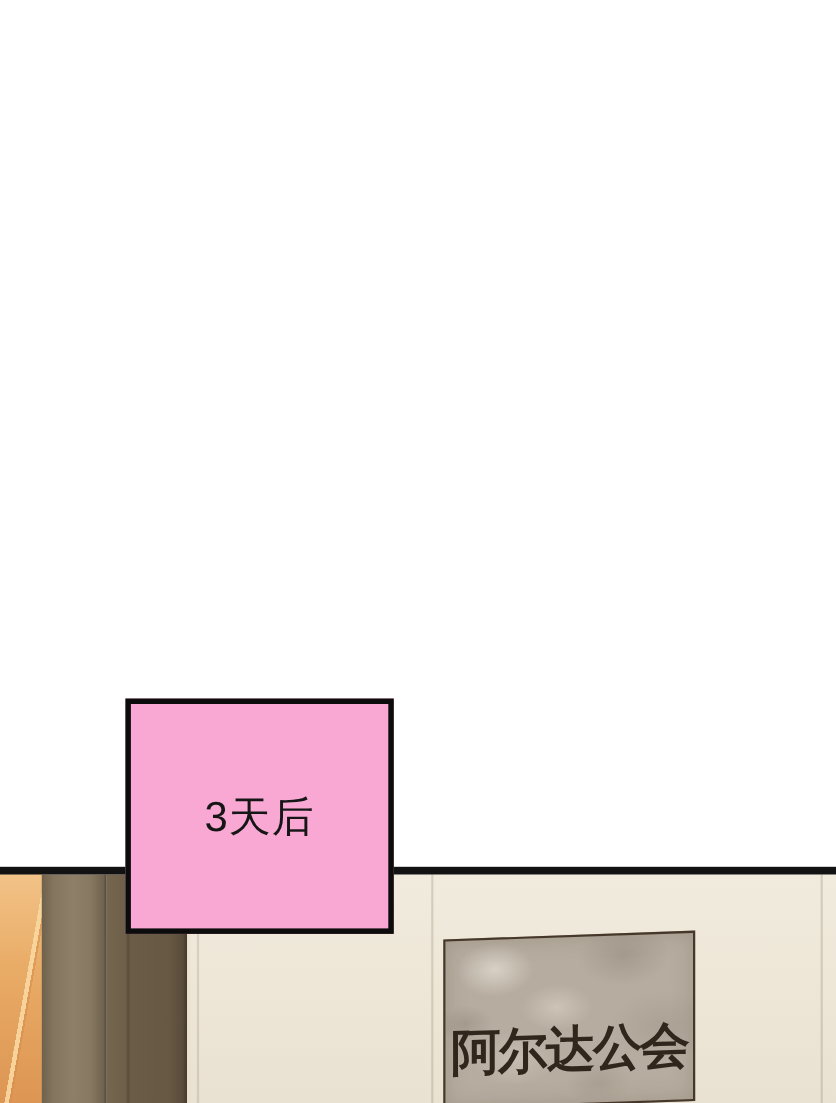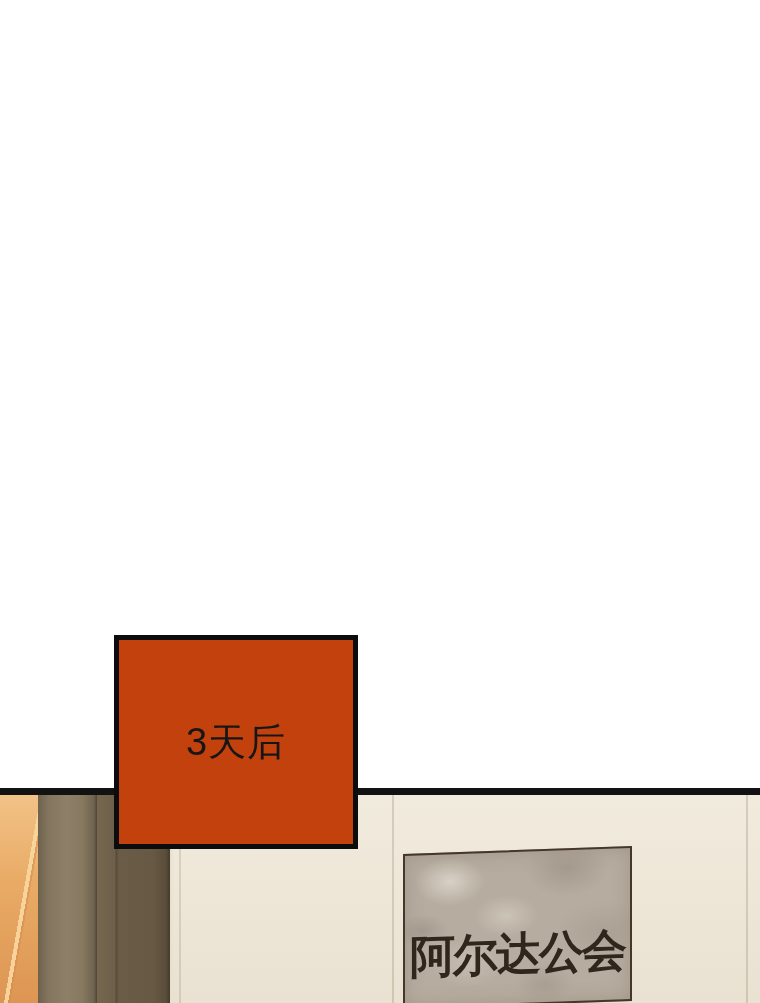--- a/index.html
+++ b/index.html
@@ -94,21 +94,21 @@
     width: 760px; height: 7px;
     background: #121212;
   }
 
   
   .caption-box {
     position: absolute;
     left: 114px; top: 635px;
     width: 244px; height: 214px;
     box-sizing: border-box;
-    background: #c2410c;
+    background: #f9a8d4;
     border: 5px solid #0c0c0c;
     display: flex;
     align-items: center;
     justify-content: center;
   }
   .caption-text {
     font-family: "Liberation Sans", "DejaVu Sans", sans-serif;
     font-size: 38px;
     letter-spacing: 1px;
     color: #161616;

